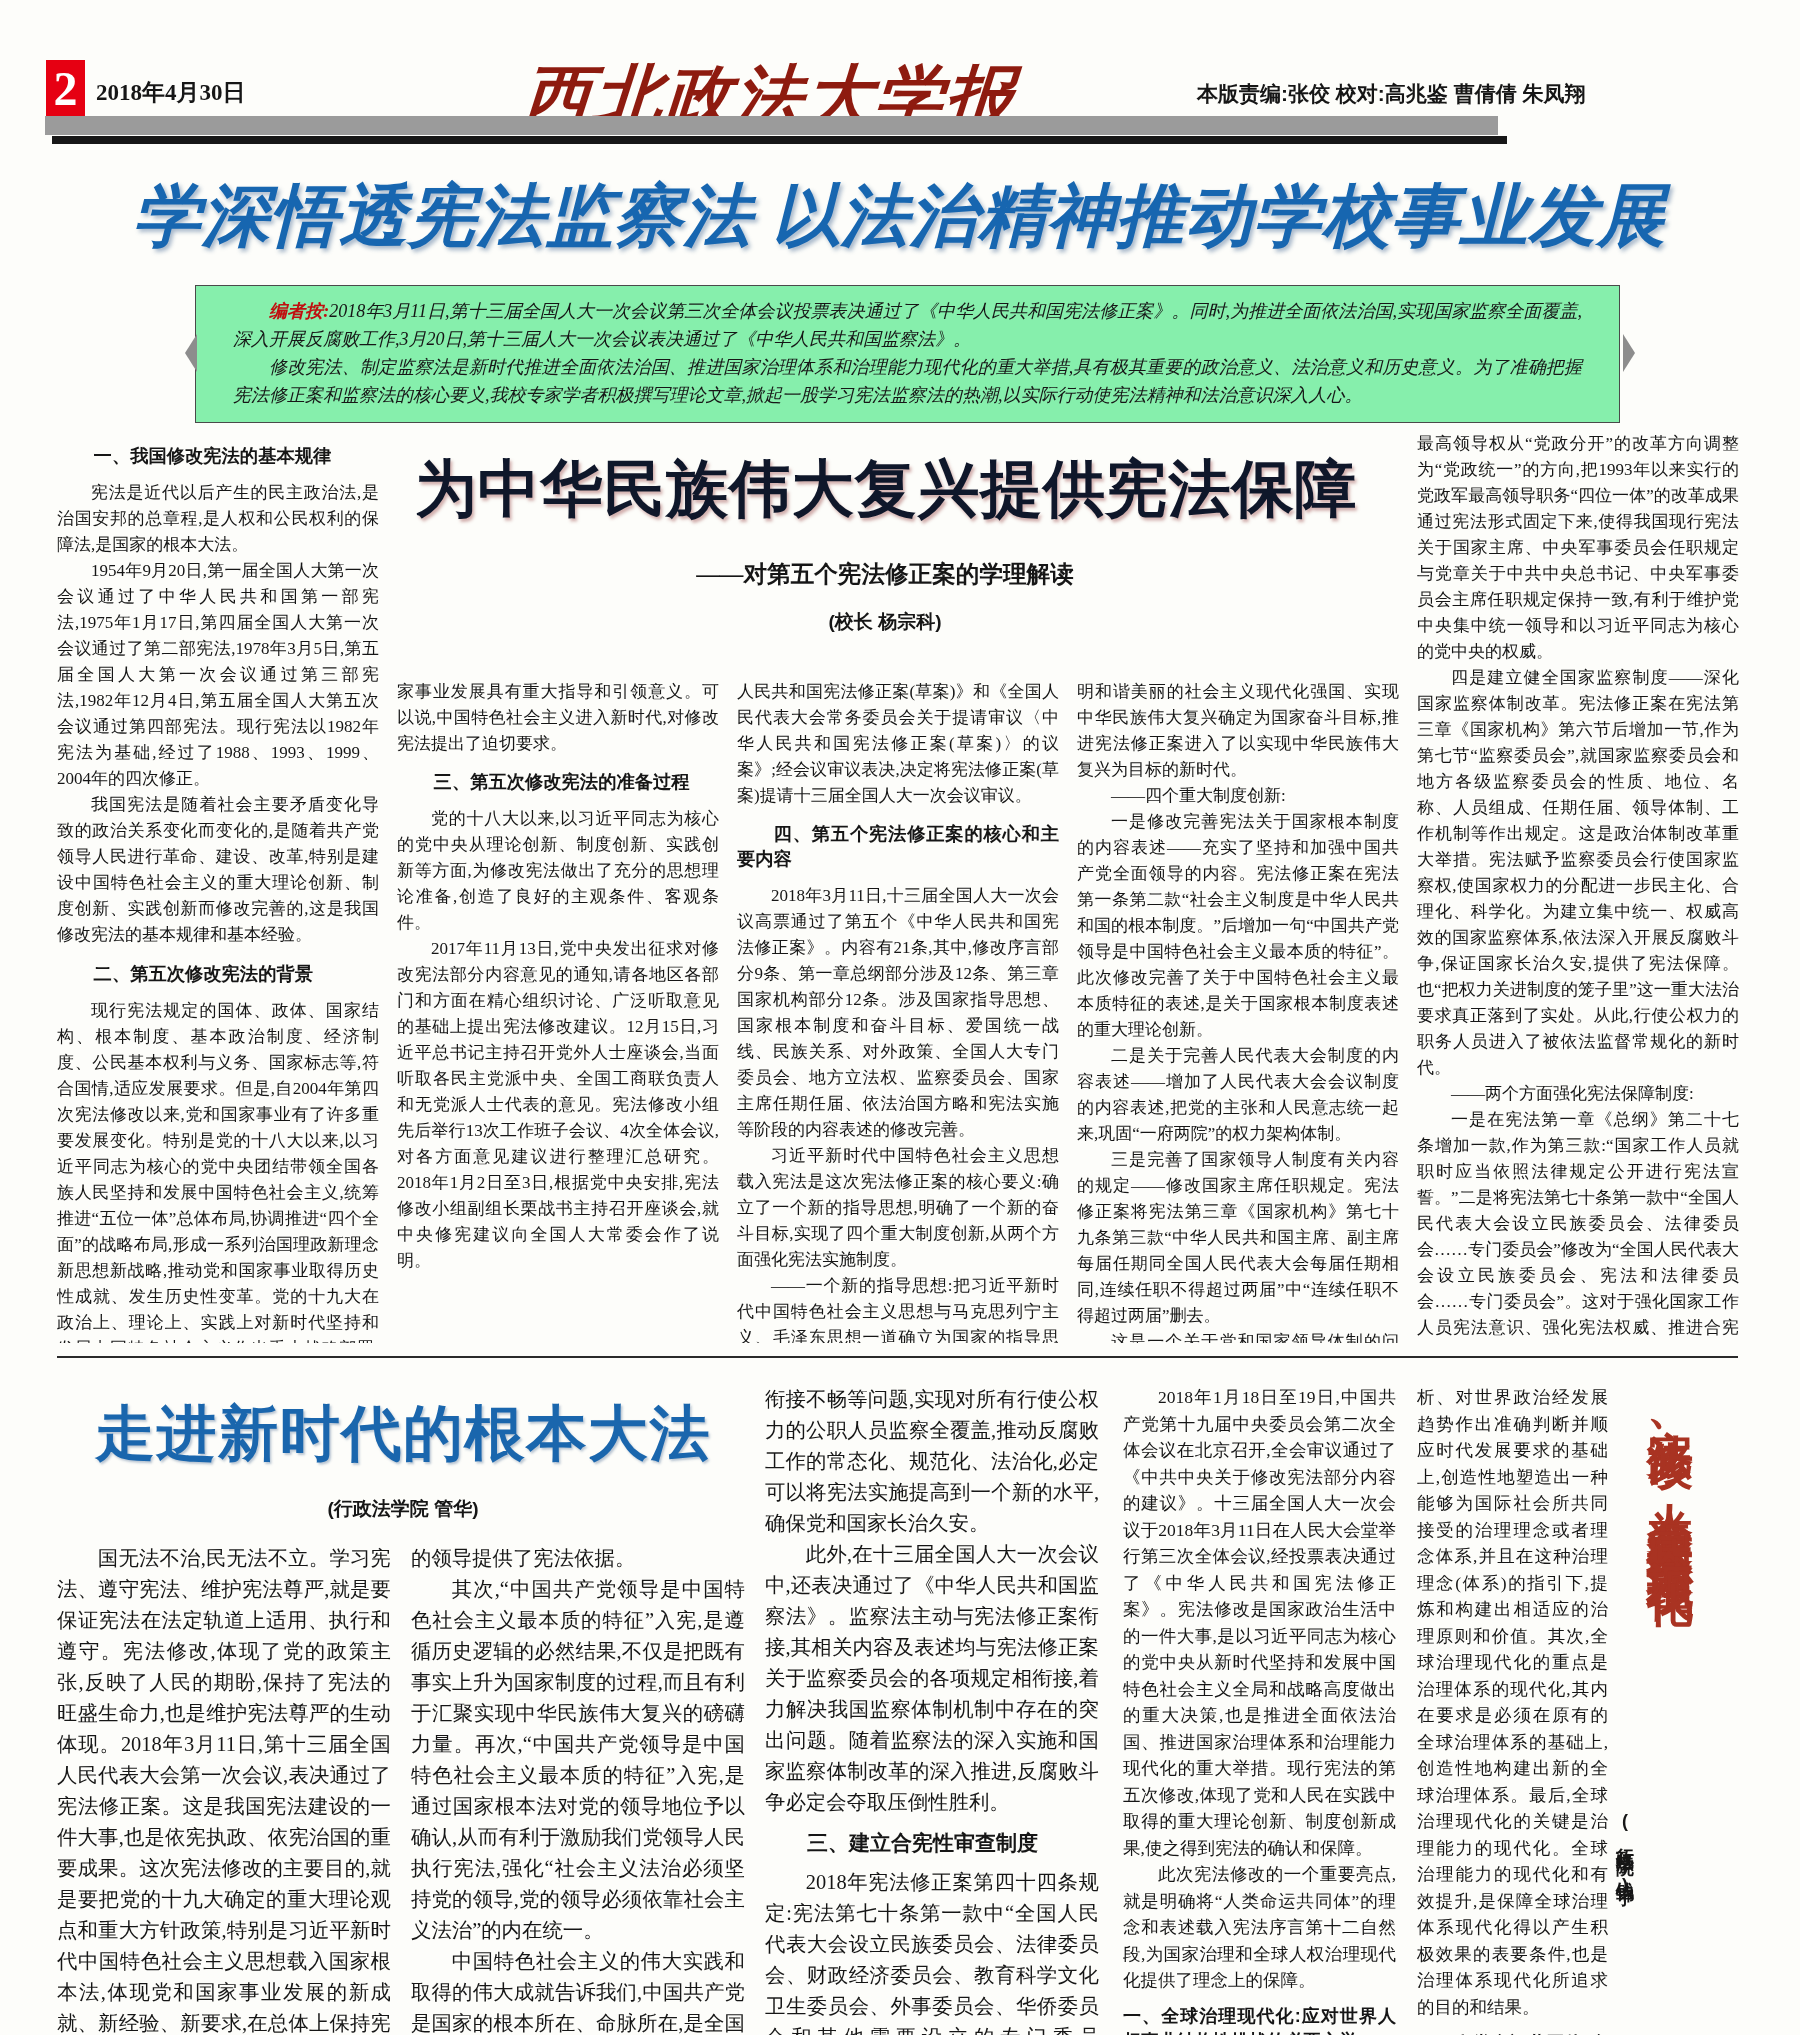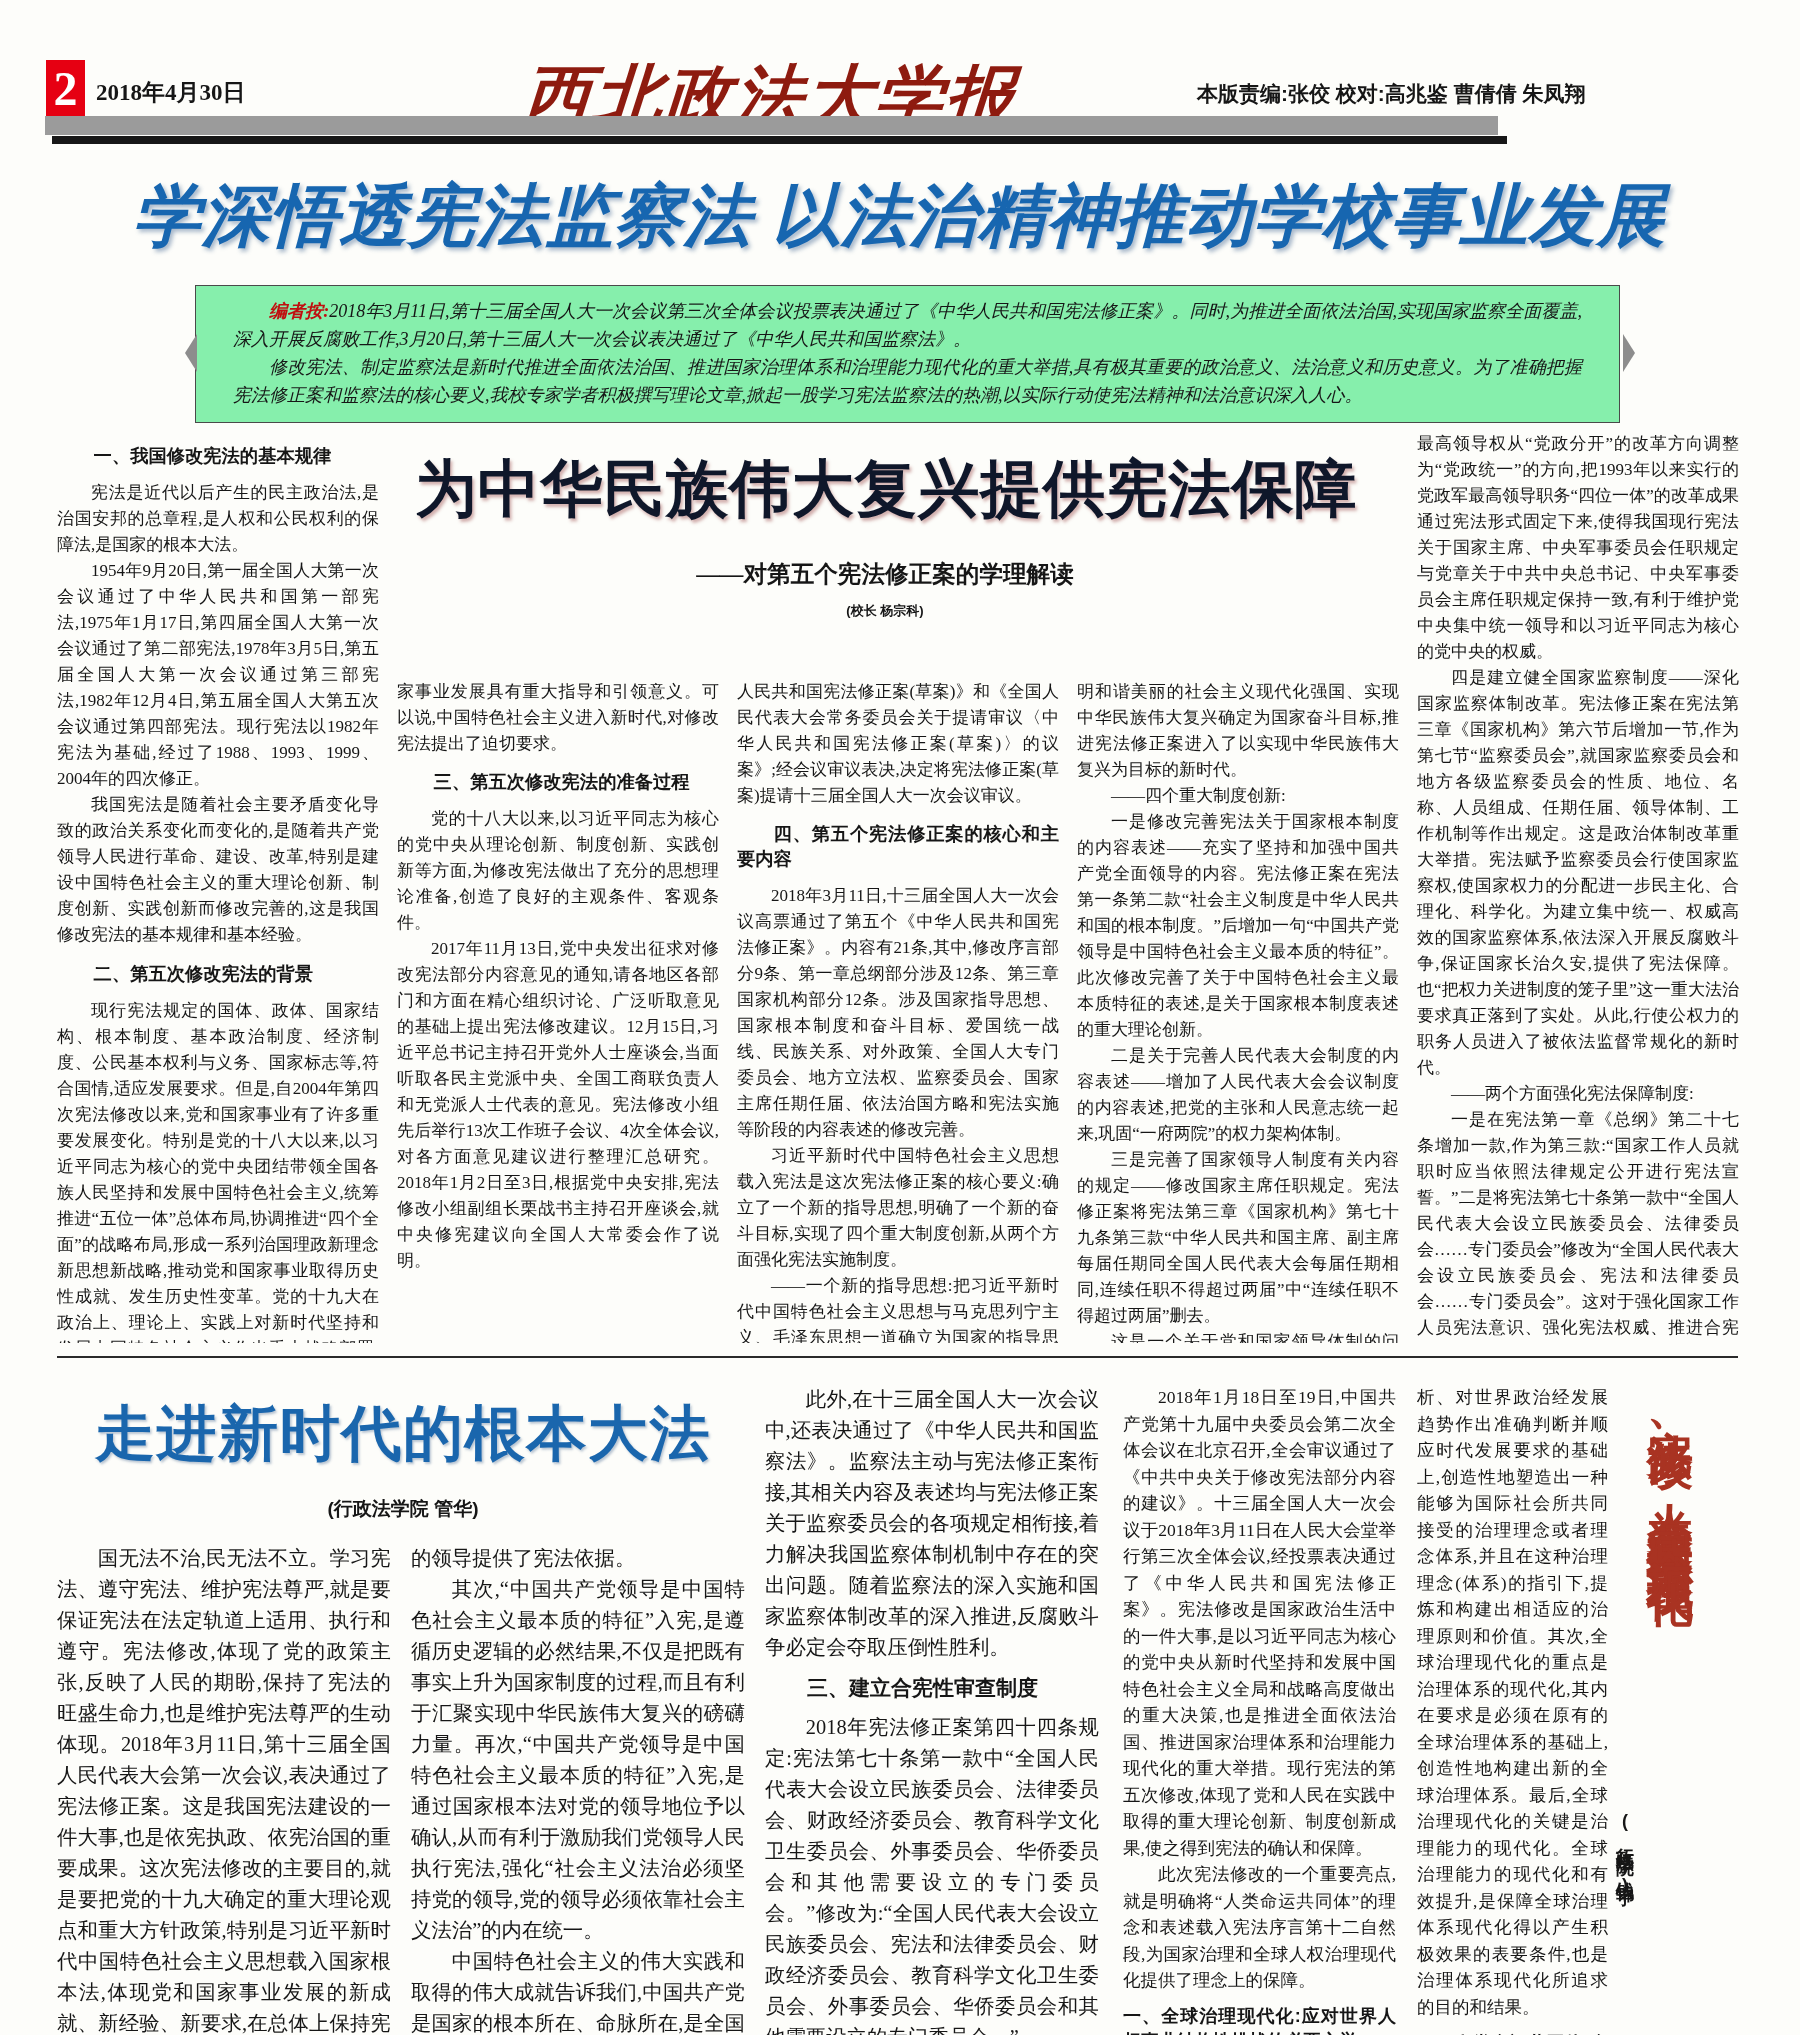--- a/index.html
+++ b/index.html
@@ -42,21 +42,21 @@
   .c1a{left:57px; top:431px;height:912px;}
   .c2a{left:397px; top:679px;height:664px;}
   .c3a{left:737px;top:679px;height:664px;}
   .c4a{left:1077px;top:679px;height:664px;}
   .c5a{left:1417px;top:431px;height:912px;}
 
   .a1titlebox{position:absolute;left:415px;top:447px;width:940px;height:220px;text-align:center;}
   .a1title{font-family:"Liberation Sans",sans-serif;font-weight:bold;font-size:62px;color:#0f172a;
            letter-spacing:0.8px;white-space:nowrap;text-shadow:2px 2.8px 3.3px rgba(130,30,30,.35);margin:0;}
   .a1sub{font-size:23.6px;margin-top:27px;font-weight:bold;}
-  .a1by{font-size:13px;margin-top:12px;font-weight:bold;font-family:"Liberation Sans",sans-serif;}
+  .a1by{font-size:19px;margin-top:19px;font-weight:bold;font-family:"Liberation Sans",sans-serif;}
 
   
   .col p{margin:0;text-indent:2em;}
   .col p.pc{text-indent:0;}
   .col h3.h{font-family:"Liberation Sans",sans-serif;font-weight:bold;font-size:18.3px;
             margin:12.2px 0 12.2px 0;text-indent:2em;line-height:25px;}
 
   
   .hdiv{position:absolute;left:57px;top:1356px;width:1681px;height:1.6px;background:#2a2a2a;}
 
@@ -154,20 +154,21 @@
   </div>
   <div class="a2col c1b col">
       <p class="p">国无法不治,民无法不立。学习宪法、遵守宪法、维护宪法尊严,就是要保证宪法在法定轨道上适用、执行和遵守。宪法修改,体现了党的政策主张,反映了人民的期盼,保持了宪法的旺盛生命力,也是维护宪法尊严的生动体现。2018年3月11日,第十三届全国人民代表大会第一次会议,表决通过了宪法修正案。这是我国宪法建设的一件大事,也是依宪执政、依宪治国的重要成果。这次宪法修改的主要目的,就是要把党的十九大确定的重大理论观点和重大方针政策,特别是习近平新时代中国特色社会主义思想载入国家根本法,体现党和国家事业发展的新成就、新经验、新要求,在总体上保持宪法的连续性、稳定性、权威性的基础上推动宪法与时俱进,完善发展。此次宪法修改的内容,主要涉及“将习近平新时代中国特色社会主义思想载入宪法”“将中国共产党领导是中国特色社会主义最本质的特征载入宪法”“完善了国家主席任期制度”“建立中国特色国家监察体制”“建立合宪性审查制度”等方面,本文也主要从以下几个方面展开论述,深入解析宪法修改内涵,领会宪法精神。</p>
     </div>
   <div class="a2col c2b col">
       <p class="pc">的领导提供了宪法依据。</p>
       <p class="p">其次,“中国共产党领导是中国特色社会主义最本质的特征”入宪,是遵循历史逻辑的必然结果,不仅是把既有事实上升为国家制度的过程,而且有利于汇聚实现中华民族伟大复兴的磅礴力量。再次,“中国共产党领导是中国特色社会主义最本质的特征”入宪,是通过国家根本法对党的领导地位予以确认,从而有利于激励我们党领导人民执行宪法,强化“社会主义法治必须坚持党的领导,党的领导必须依靠社会主义法治”的内在统一。</p>
       <p class="p">中国特色社会主义的伟大实践和取得的伟大成就告诉我们,中国共产党是国家的根本所在、命脉所在,是全国各族人民的利益所系、幸福所系。只有从中国特色社会主义制度上确立党在国家中的领导地位,确保党对一切工作的领导,维护宪法法律权威,才能为坚持和加强党的全面领导提供根本制度保障。</p>
     </div>
   <div class="a2col c3b col">
+      <p class="pc">衔接不畅等问题,实现对所有行使公权力的公职人员监察全覆盖,推动反腐败工作的常态化、规范化、法治化,必定可以将宪法实施提高到一个新的水平,确保党和国家长治久安。</p>
       <p class="p">此外,在十三届全国人大一次会议中,还表决通过了《中华人民共和国监察法》。监察法主动与宪法修正案衔接,其相关内容及表述均与宪法修正案关于监察委员会的各项规定相衔接,着力解决我国监察体制机制中存在的突出问题。随着监察法的深入实施和国家监察体制改革的深入推进,反腐败斗争必定会夺取压倒性胜利。</p>
       <h3 class="h">三、建立合宪性审查制度</h3>
       <p class="p">2018年宪法修正案第四十四条规定:宪法第七十条第一款中“全国人民代表大会设立民族委员会、法律委员会、财政经济委员会、教育科学文化卫生委员会、外事委员会、华侨委员会和其他需要设立的专门委员会。”修改为:“全国人民代表大会设立民族委员会、宪法和法律委员会、财政经济委员会、教育科学文化卫生委员会、外事委员会、华侨委员会和其他需要设立的专门委员会。”</p>
     </div>
 
   <div class="a3col cA col">
       <p class="p">2018年1月18日至19日,中国共产党第十九届中央委员会第二次全体会议在北京召开,全会审议通过了《中共中央关于修改宪法部分内容的建议》。十三届全国人大一次会议于2018年3月11日在人民大会堂举行第三次全体会议,经投票表决通过了《中华人民共和国宪法修正案》。宪法修改是国家政治生活中的一件大事,是以习近平同志为核心的党中央从新时代坚持和发展中国特色社会主义全局和战略高度做出的重大决策,也是推进全面依法治国、推进国家治理体系和治理能力现代化的重大举措。现行宪法的第五次修改,体现了党和人民在实践中取得的重大理论创新、制度创新成果,使之得到宪法的确认和保障。</p>
       <p class="p">此次宪法修改的一个重要亮点,就是明确将“人类命运共同体”的理念和表述载入宪法序言第十二自然段,为国家治理和全球人权治理现代化提供了理念上的保障。</p>
       <h3 class="h">一、全球治理现代化:应对世界人权事业结构性挑战的必要之举</h3>
     </div>

